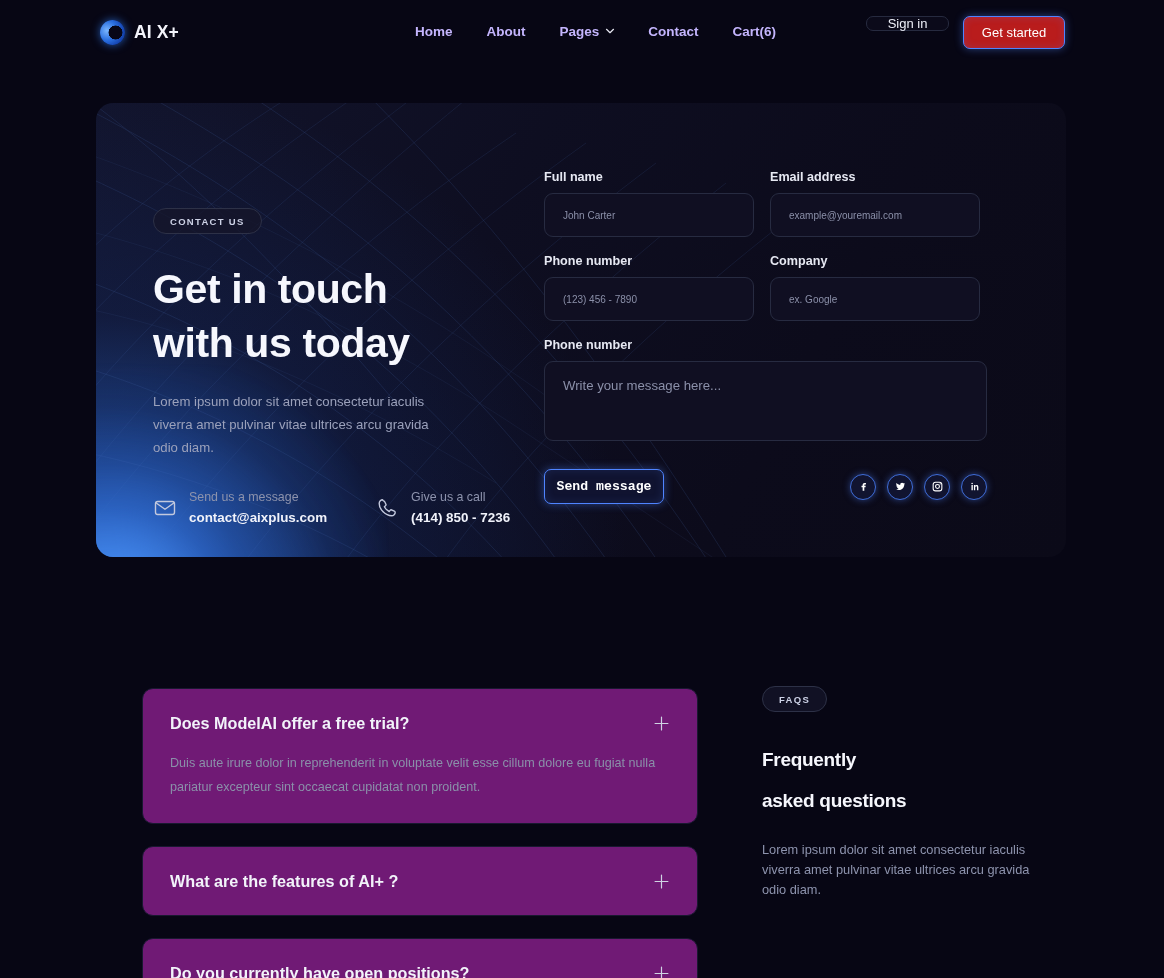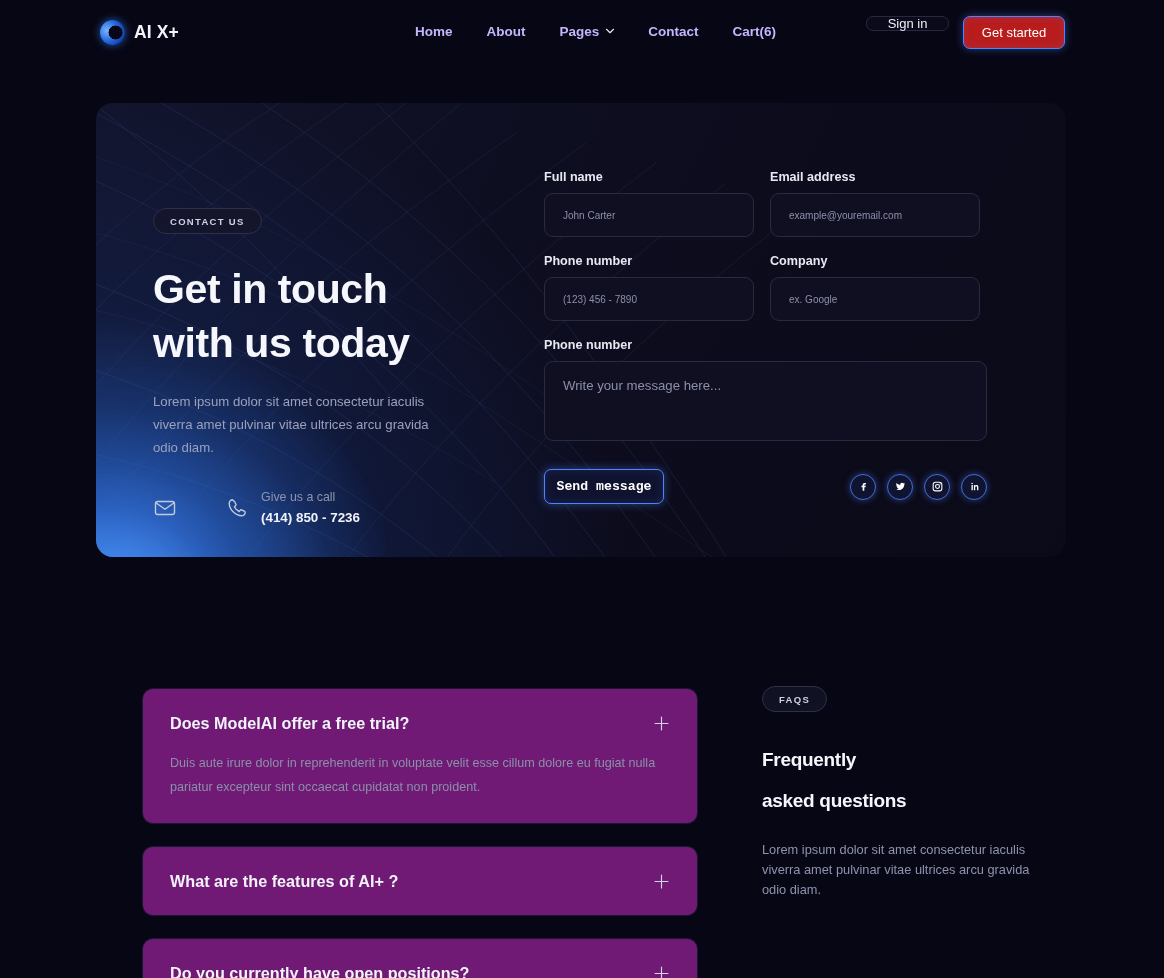--- a/index.html
+++ b/index.html
@@ -233,20 +233,24 @@
     <p class="lede">Lorem ipsum dolor sit amet consectetur iaculis viverra amet pulvinar vitae ultrices arcu gravida odio diam.</p>
 
     <div class="contact-rows">
       <div class="c-row">
         <span class="c-ico">
           <svg viewBox="0 0 24 24" width="24" height="24" fill="none" stroke="currentColor" stroke-width="1.4">
             <rect x="2.5" y="5.5" width="19" height="13" rx="2.2"></rect>
             <path d="M3.2 7 L12 13.2 L20.8 7" stroke-linecap="round" stroke-linejoin="round"></path>
           </svg>
         </span>
+        <div>
+          <div class="c-label">Send us a message</div>
+          <div class="c-value">contact@aixplus.com</div>
+        </div>
       </div>
 
       <div class="c-row">
         <span class="c-ico">
           <svg viewBox="0 0 24 24" width="24" height="24" fill="none" stroke="currentColor" stroke-width="1.4">
             <path d="M7.5 3.8 C 6 3.8 4.2 5.4 4.2 7.4 c0 6 6.4 12.4 12.4 12.4 2 0 3.6-1.8 3.6-3.3 0-.6-.3-1-.9-1.3l-2.6-1.2c-.6-.3-1.2-.1-1.6.4l-.9 1.1c-2-1-3.8-2.8-4.8-4.8l1.1-.9c.5-.4.7-1 .4-1.6L9.7 5.8 c-.3-.6-.7-.9-1.3-.9z" stroke-linejoin="round"></path>
           </svg>
         </span>
         <div>
           <div class="c-label">Give us a call</div>

